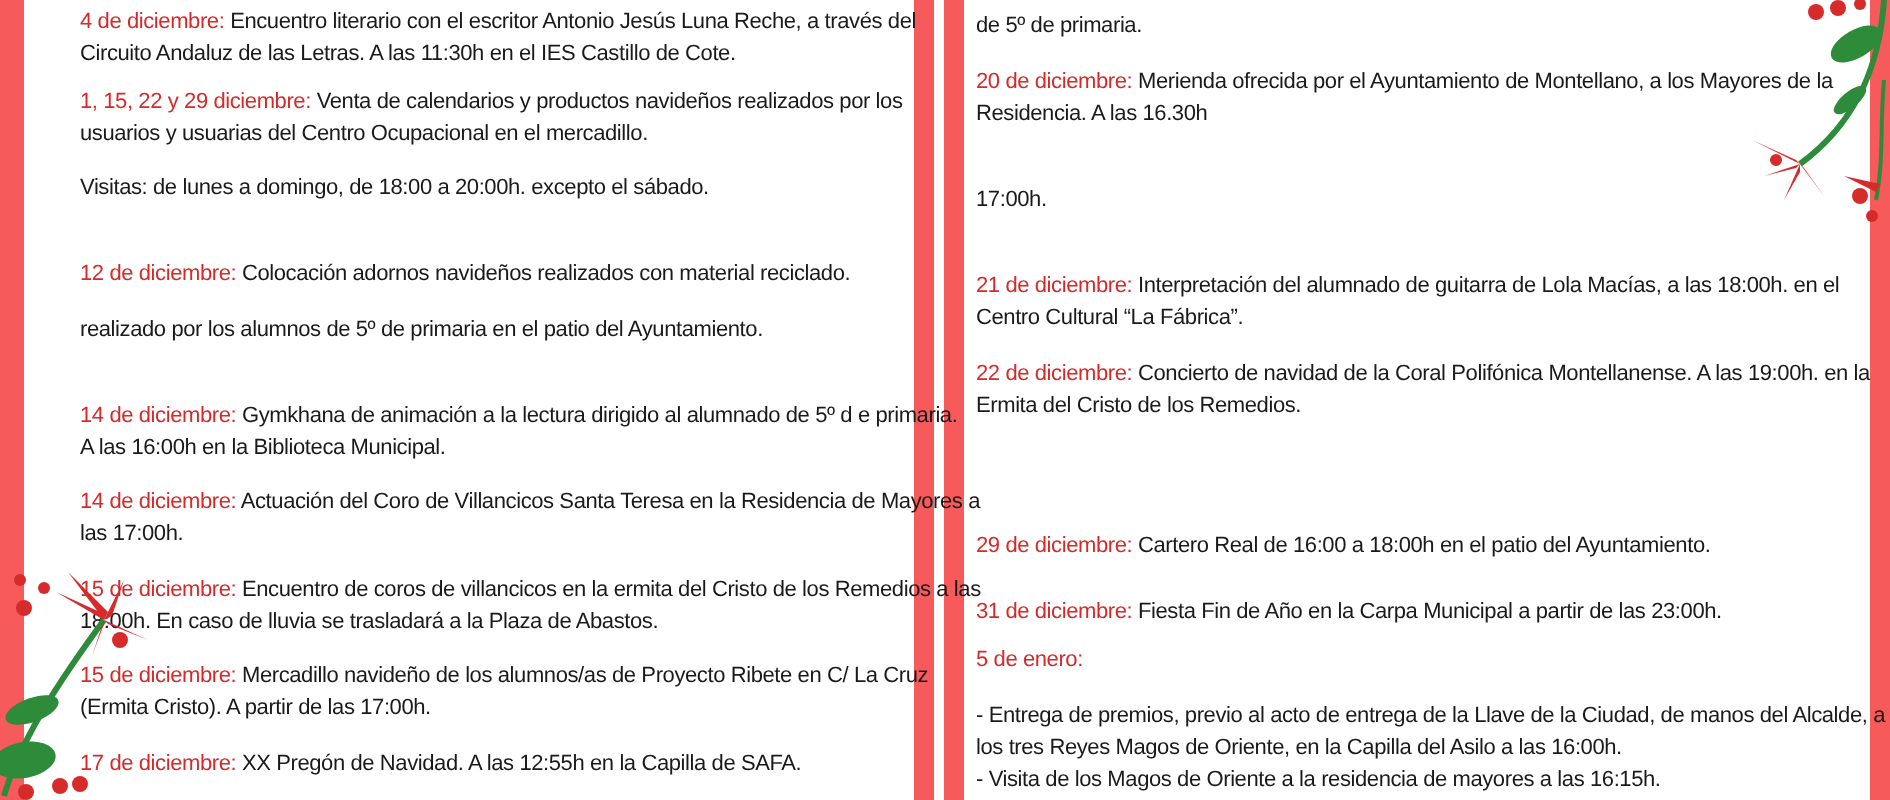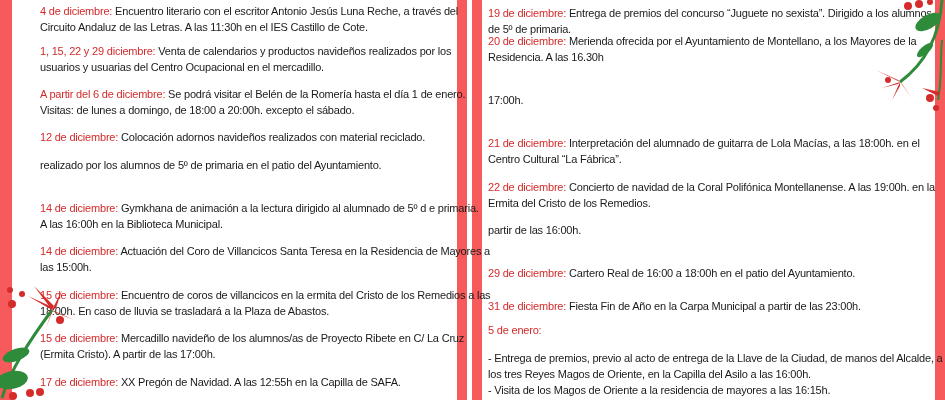--- a/index.html
+++ b/index.html
@@ -42,72 +42,69 @@
 <div class="col left">
   <div class="event" style="top:3px">
     <span class="line"><span class="date">4 de diciembre:</span> <span>Encuentro literario con el escritor Antonio Jesús Luna Reche, a través del</span></span>
     <span class="line">Circuito Andaluz de las Letras. A las 11:30h en el IES Castillo de Cote.</span>
   </div>
   <div class="event" style="top:43px">
     <span class="line"><span class="date">1, 15, 22 y 29 diciembre:</span> <span>Venta de calendarios y productos navideños realizados por los</span></span>
     <span class="line">usuarios y usuarias del Centro Ocupacional en el mercadillo.</span>
   </div>
   <div class="event" style="top:86px">
-    <span class="line"><span class="date">A partir del 6 de diciembre:</span> <span>Se podrá visitar el Belén de la Romería hasta el  día 1 de enero.</span></span>
     <span class="line">Visitas: de lunes a domingo, de 18:00 a 20:00h. excepto el sábado.</span>
   </div>
   <div class="event" style="top:129px">
     <span class="line"><span class="date">12 de diciembre:</span> <span>Colocación adornos navideños realizados con material reciclado.</span></span>
   </div>
   <div class="event" style="top:157px">
     <span class="line">realizado por los alumnos de 5º de primaria en el patio del Ayuntamiento.</span>
   </div>
   <div class="event" style="top:200px">
     <span class="line"><span class="date">14 de diciembre:</span> <span>Gymkhana de animación a la lectura dirigido al alumnado de 5º d e primaria.</span></span>
     <span class="line">A las 16:00h en la Biblioteca Municipal.</span>
   </div>
   <div class="event" style="top:243px">
     <span class="line"><span class="date">14 de diciembre:</span> <span>Actuación del Coro de Villancicos Santa Teresa en la Residencia de Mayores a</span></span>
-    <span class="line">las 15:00h.</span>
+    <span class="line">las 17:00h.</span>
   </div>
   <div class="event" style="top:287px">
     <span class="line"><span class="date">15 de diciembre:</span> <span>Encuentro de coros de villancicos en la ermita del Cristo de los Remedios a las</span></span>
     <span class="line">18:00h. En caso de lluvia se trasladará a la Plaza de Abastos.</span>
   </div>
   <div class="event" style="top:330px">
     <span class="line"><span class="date">15 de diciembre:</span> <span>Mercadillo navideño de los alumnos/as de Proyecto Ribete en C/ La Cruz</span></span>
     <span class="line">(Ermita Cristo). A partir de las 17:00h.</span>
   </div>
   <div class="event" style="top:374px">
     <span class="line"><span class="date">17 de diciembre:</span> <span>XX Pregón de Navidad. A las 12:55h en la Capilla de SAFA.</span></span>
   </div>
 </div>
 
 <div class="col right">
   <div class="event" style="top:5px">
-    <span class="line"><span class="date">19 de diciembre:</span> <span>Entrega de premios del concurso “Juguete no sexista”. Dirigido a los alumnos</span></span>
     <span class="line">de 5º de primaria.</span>
   </div>
   <div class="event" style="top:33px">
     <span class="line"><span class="date">20 de diciembre:</span> <span>Merienda ofrecida por el Ayuntamiento de Montellano, a los Mayores de la</span></span>
     <span class="line">Residencia. A las 16.30h</span>
   </div>
   <div class="event" style="top:92px">
     <span class="line">17:00h.</span>
   </div>
   <div class="event" style="top:135px">
     <span class="line"><span class="date">21 de diciembre:</span> <span>Interpretación del alumnado de guitarra de Lola Macías,  a las 18:00h. en el</span></span>
     <span class="line">Centro Cultural “La Fábrica”.</span>
   </div>
   <div class="event" style="top:179px">
     <span class="line"><span class="date">22 de diciembre:</span> <span>Concierto de navidad de la Coral Polifónica Montellanense. A las 19:00h. en la</span></span>
     <span class="line">Ermita del Cristo de los Remedios.</span>
   </div>
   <div class="event" style="top:222px">
-    <span class="line">partir de las 16:00h.</span>
   </div>
   <div class="event" style="top:265px">
     <span class="line"><span class="date">29 de diciembre:</span> <span>Cartero Real de 16:00 a 18:00h en el patio del Ayuntamiento.</span></span>
   </div>
   <div class="event" style="top:298px">
     <span class="line"><span class="date">31 de diciembre:</span> <span>Fiesta Fin de Año en la Carpa Municipal a partir de las 23:00h.</span></span>
   </div>
   <div class="event" style="top:322px">
     <span class="line"><span class="date">5 de enero:</span></span>
   </div>

